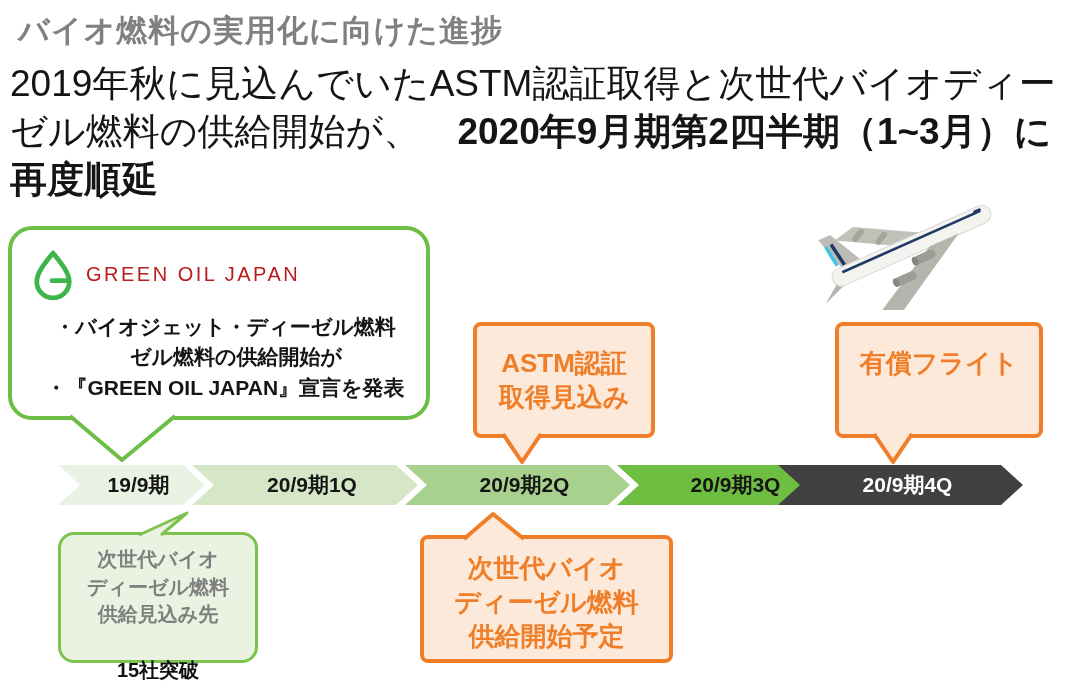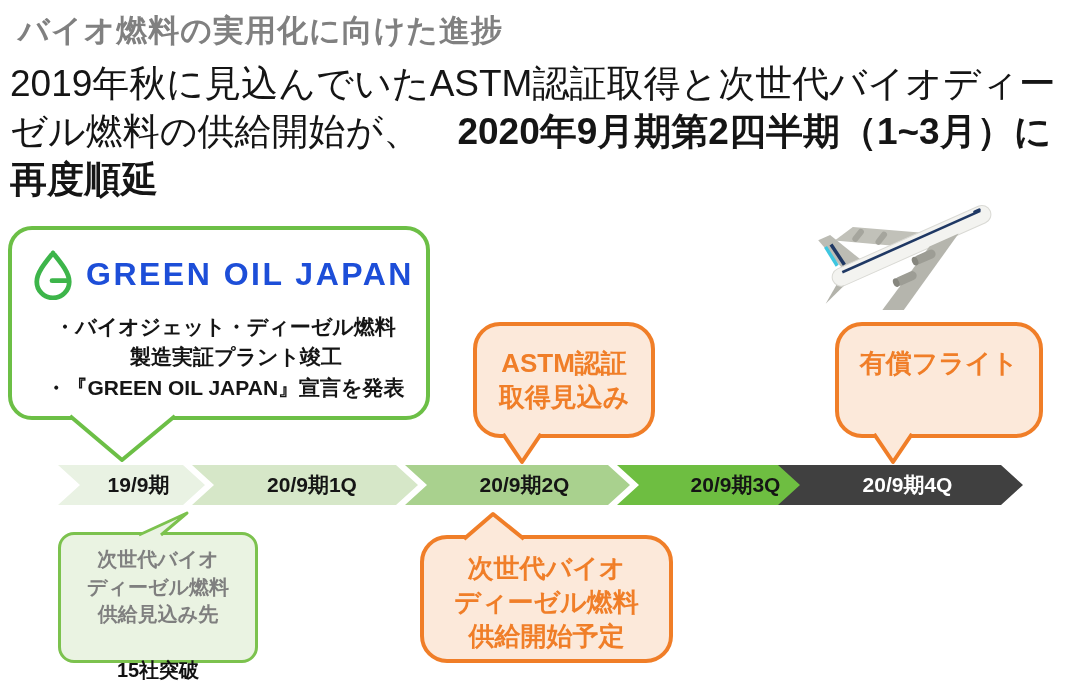--- a/index.html
+++ b/index.html
@@ -9,34 +9,34 @@
   .title{position:absolute;left:18px;top:10px;font-size:31px;font-weight:bold;color:#808080;
          letter-spacing:1px;white-space:nowrap;}
 
   .intro{position:absolute;left:10px;top:60px;font-size:37px;color:#151515;line-height:1.3;white-space:nowrap;}
   .intro .bold{font-weight:bold;}
 
   
   .gbox{position:absolute;left:8px;top:226px;width:422px;height:194px;background:#fff;
         border:4px solid #6CBF46;border-radius:24px;box-sizing:border-box;z-index:2;}
   .logo-row{display:flex;align-items:center;gap:12px;margin:18px 0 12px 20px;}
-  .logo-text{font-size:32px;font-weight:bold;color:#1d4ed8;letter-spacing:2.5px;white-space:nowrap;}
+  .logo-text{font-size:20px;font-weight:normal;color:#b91c1c;letter-spacing:2.5px;white-space:nowrap;}
   .bullets{margin-left:12px;font-size:21px;font-weight:bold;color:#151515;line-height:1.45;text-align:center;}
   .bullets .indent{padding-left:22px;}
   .tail{position:absolute;z-index:3;}
 
   
   .chev{position:absolute;top:465px;height:40px;display:flex;align-items:center;justify-content:center;
         font-size:21px;font-weight:bold;color:#151515;box-sizing:border-box;padding-left:14px;
         clip-path:polygon(0 0,calc(100% - 22px) 0,100% 50%,calc(100% - 22px) 100%,0 100%,22px 50%);
         white-space:nowrap;z-index:1;}
 
   
   .co{position:absolute;box-sizing:border-box;text-align:center;font-weight:bold;z-index:2;}
-  .co-orange{background:#FCE9DA;border:4px solid #F07E28;color:#F07E28;border-radius:27px;}
+  .co-orange{background:#FCE9DA;border:4px solid #F07E28;color:#F07E28;border-radius:8px;}
   .co-green{background:#EAF3E2;border:3px solid #7CC24E;border-radius:16px;}
   .co-astm{left:473px;top:322px;width:182px;height:116px;font-size:26px;line-height:1.32;padding-top:20px;}
   .co-flight{left:835px;top:322px;width:208px;height:116px;font-size:26px;line-height:1.32;padding-top:20px;}
   .co-supply{left:58px;top:532px;width:200px;height:131px;font-size:20px;line-height:1.38;padding-top:11px;}
   .co-supply .gray{color:#7F7F7F;}
   .co-supply .black{color:#111;margin-top:28px;}
   .co-start{left:420px;top:535px;width:253px;height:128px;font-size:26px;line-height:1.3;padding-top:13px;}
 
   .plane{position:absolute;left:808px;top:182px;z-index:1;}
 </style>
@@ -82,21 +82,21 @@
   <div class="gbox">
     <div class="logo-row">
       <svg width="42" height="52" viewBox="0 0 44 54">
         <path d="M22,5 C13,16 5,26 5,35 a17,17 0 0 0 34,0 C39,26 31,16 22,5" fill="none" stroke="#3DB54A" stroke-width="5" stroke-linecap="round"></path>
         <path d="M37,34 L21,34" stroke="#3DB54A" stroke-width="5" stroke-linecap="round"></path>
       </svg>
       <span class="logo-text">GREEN OIL JAPAN</span>
     </div>
     <div class="bullets">
       <div>・バイオジェット・ディーゼル燃料</div>
-      <div class="indent">製造実証プラント竣工</div>
+      <div class="indent">ゼル燃料の供給開始が</div>
       <div>・『GREEN OIL JAPAN』宣言を発表</div>
     </div>
   </div>
 
   <svg class="tail" style="left:60px;top:414px;" width="125" height="52" viewBox="0 0 125 52">
     <path d="M10,2 L62,46 L115,2" fill="#ffffff" stroke="#6CBF46" stroke-width="4" stroke-linejoin="round"></path>
   </svg>
 
   <div class="co co-orange co-astm">
     <div>ASTM認証</div>

